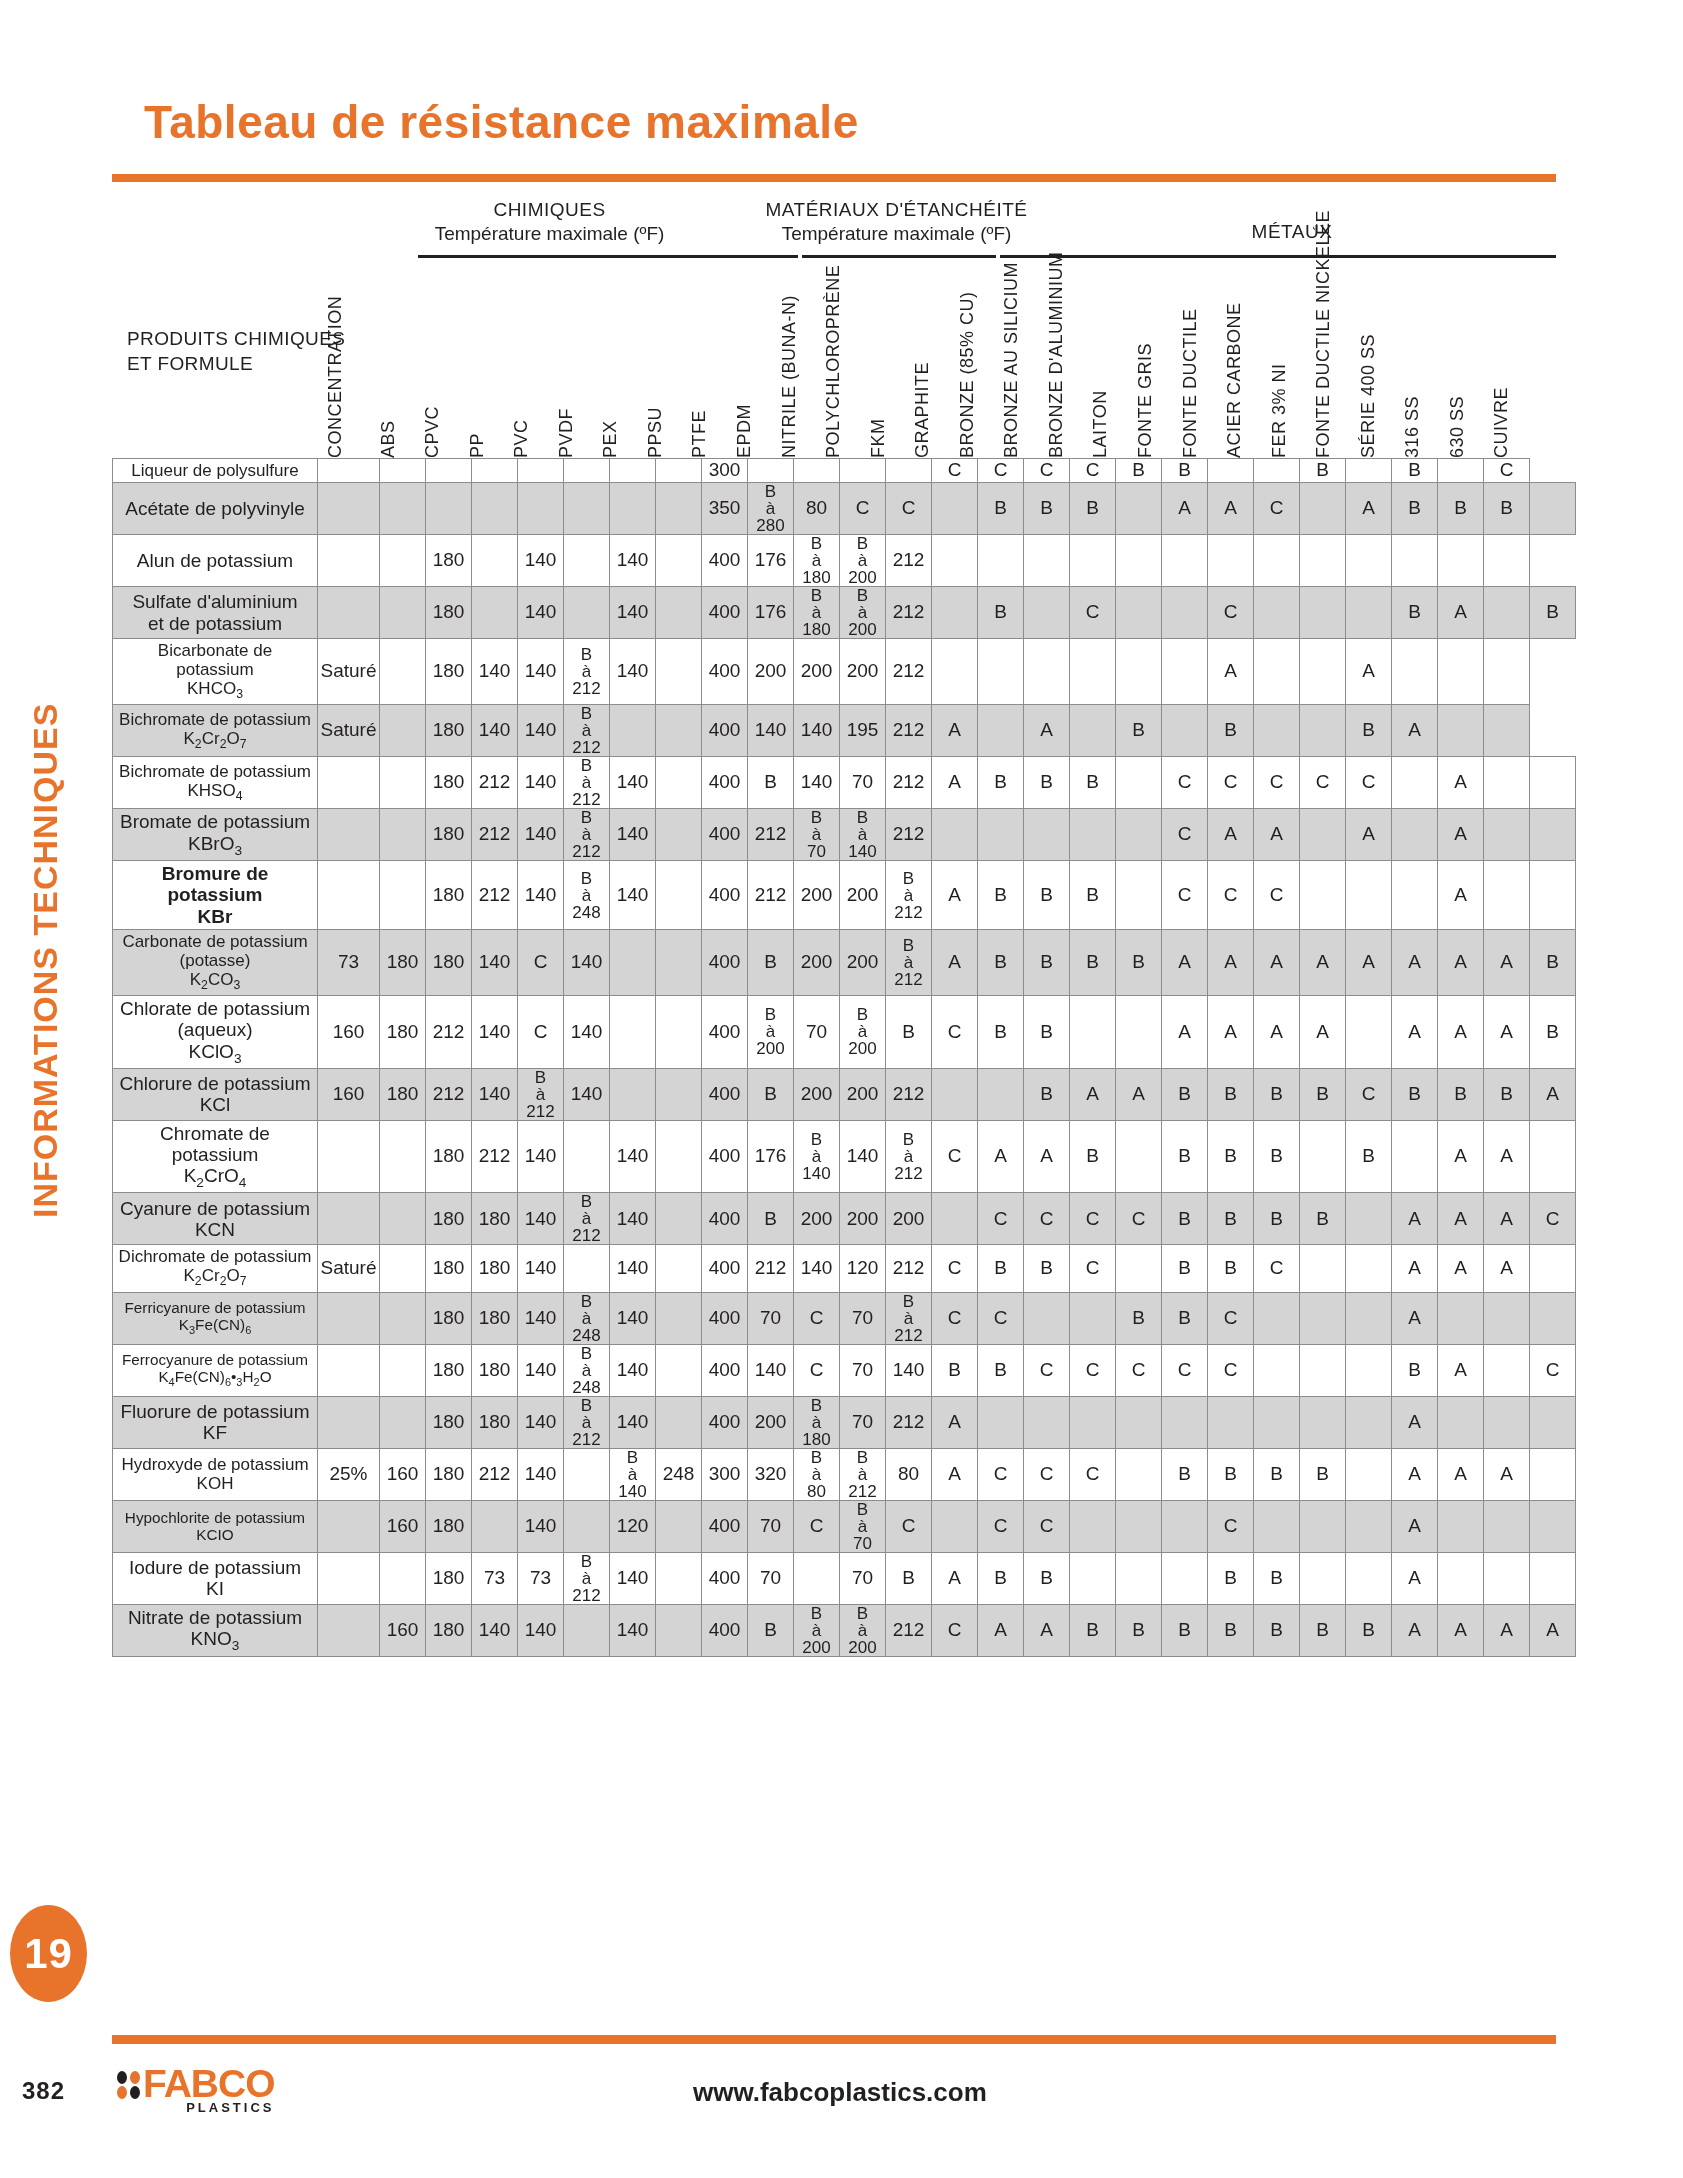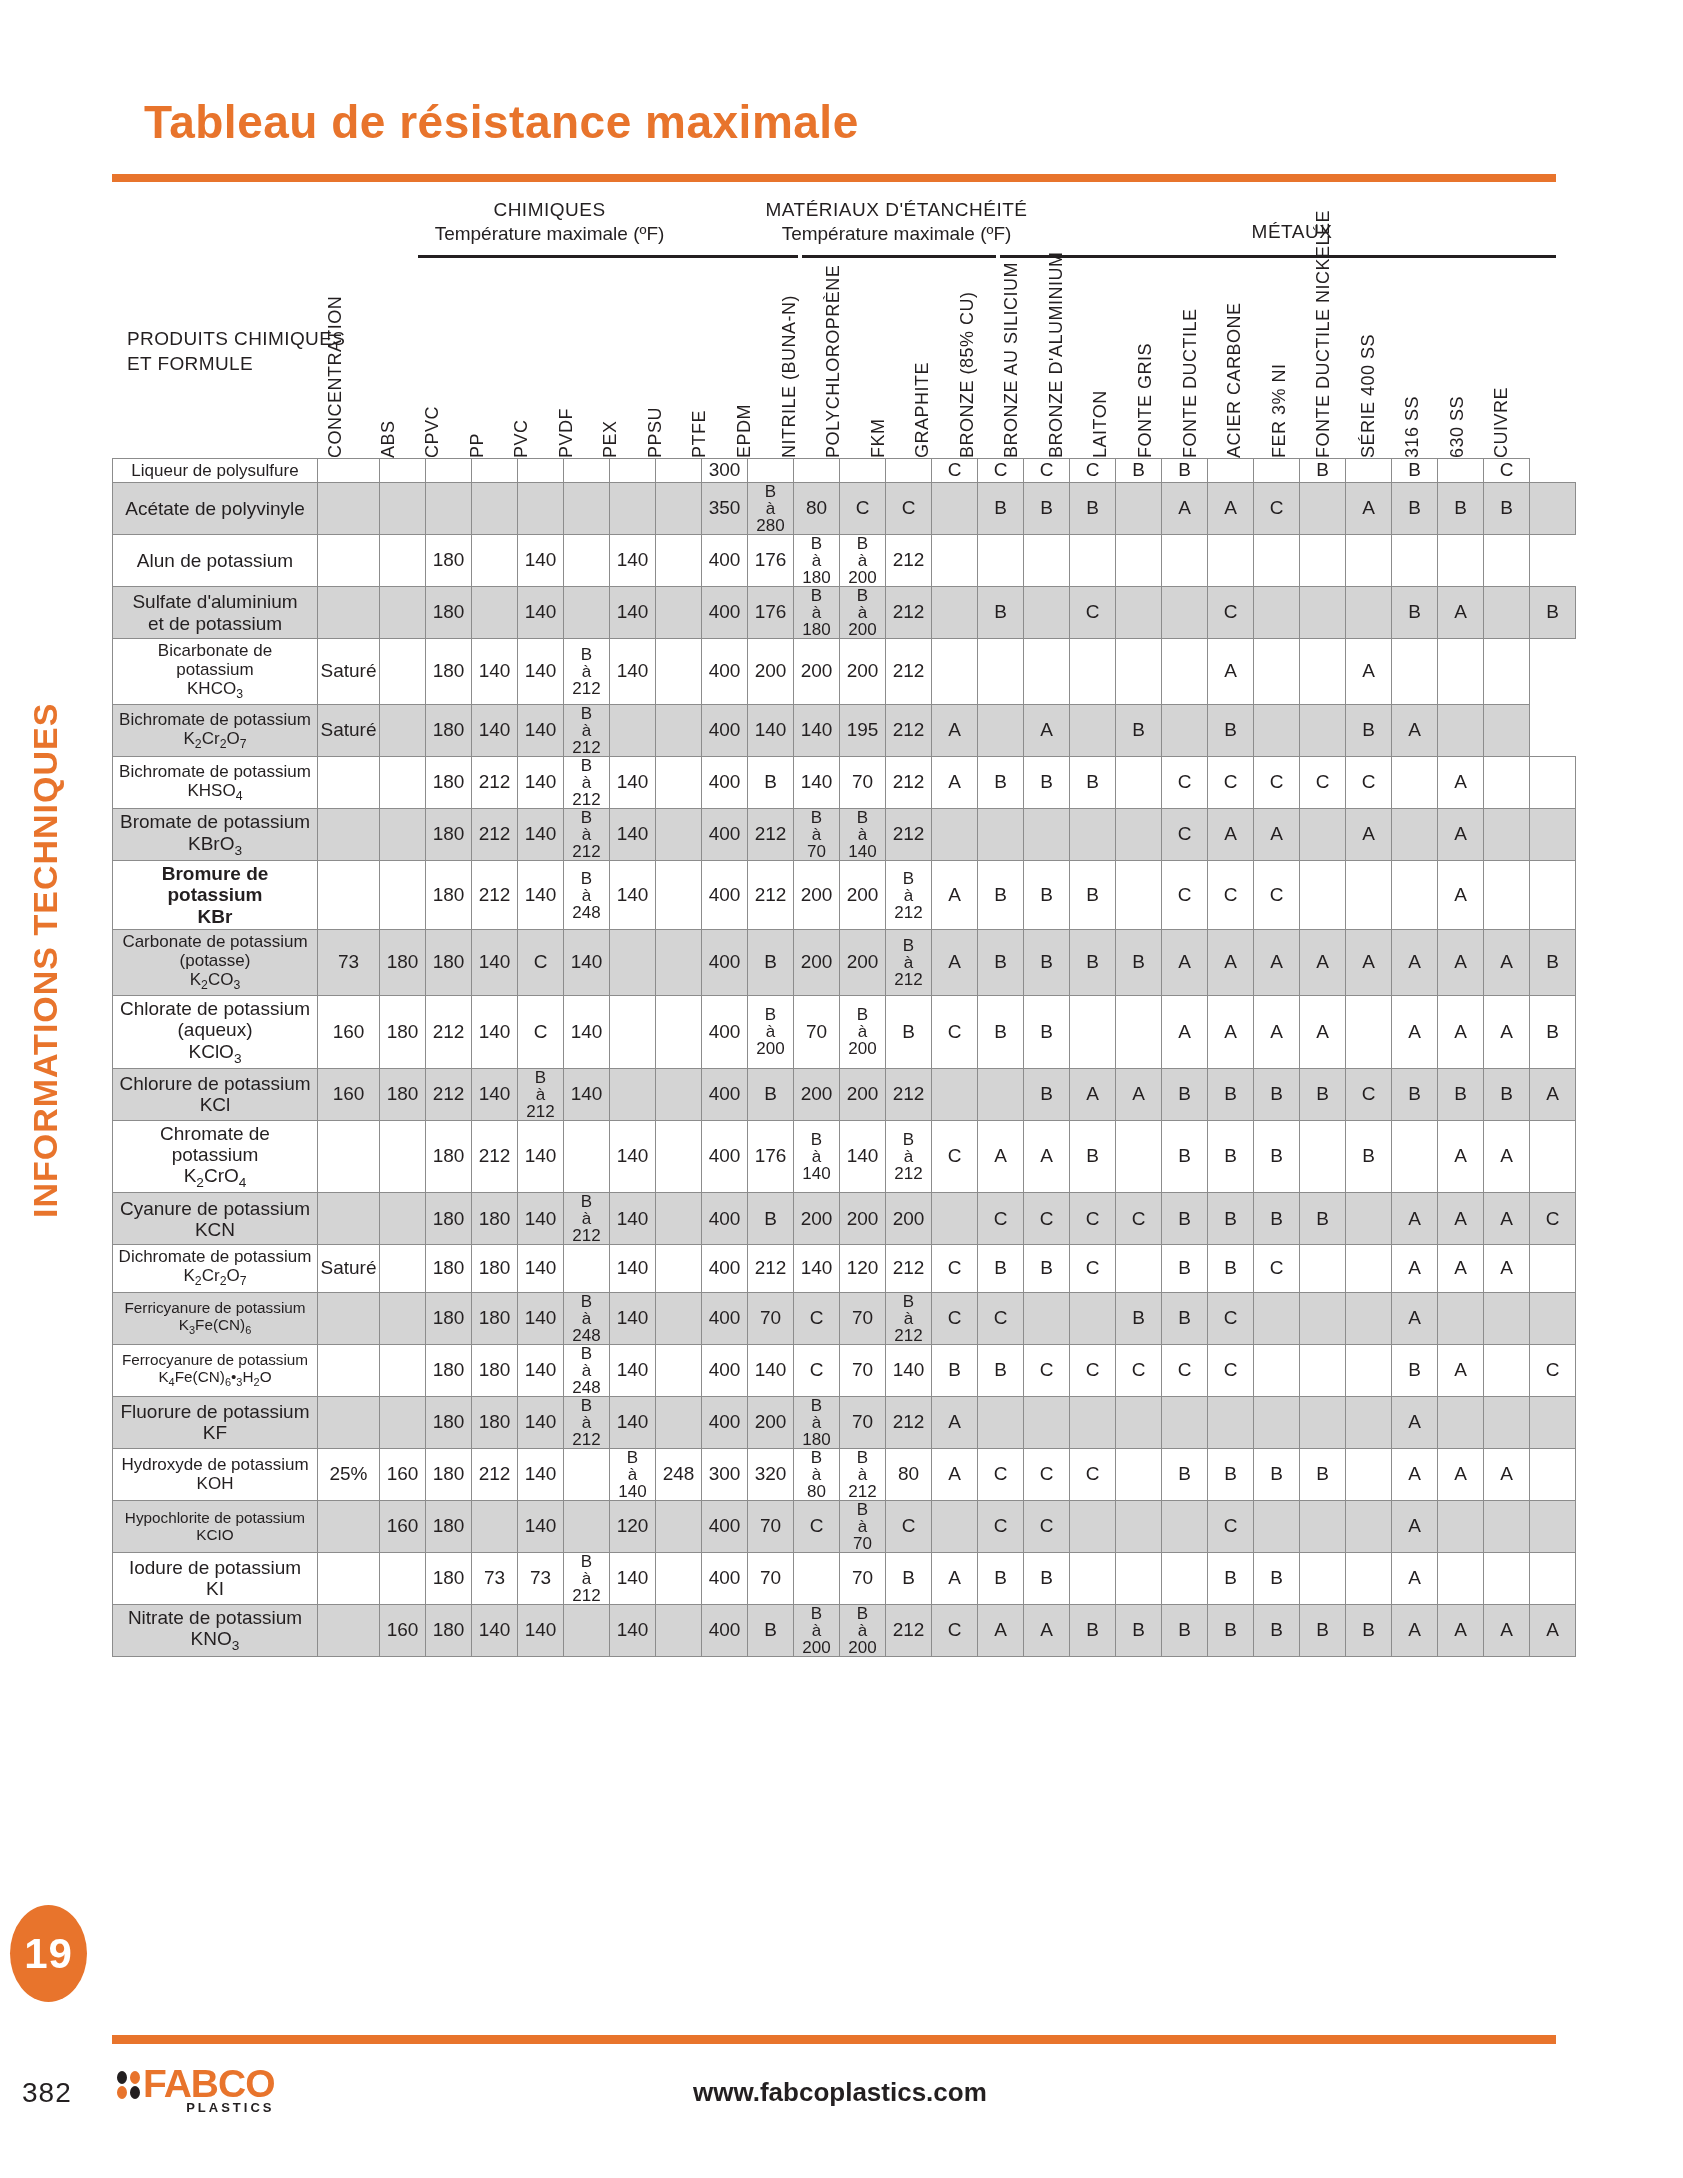--- a/index.html
+++ b/index.html
@@ -81,21 +81,21 @@
     white-space:nowrap;
     font-size:18px;letter-spacing:0.5px;
     color:#231f20;
   }
   #rowhead-label{
     position:absolute;left:127px;top:327px;
     font-size:19px;line-height:1.3;letter-spacing:0.4px;
   }
   
   #foot-rule{position:absolute;left:112px;top:2035px;width:1444px;height:9px;background:#e8742c;}
-  #page-num{position:absolute;left:22px;top:2077px;font-size:28px;font-weight:normal;letter-spacing:1px;color:#231f20;}
+  #page-num{position:absolute;left:22px;top:2077px;font-size:24px;font-weight:bold;letter-spacing:1px;color:#231f20;}
   #logo{position:absolute;left:117px;top:2065px;display:flex;align-items:flex-start;}
   #logo-dots{position:relative;width:26px;height:32px;margin-top:6px;}
   .dot{position:absolute;border-radius:50%;}
   #logo-text{font-size:39px;font-weight:bold;color:#e8742c;letter-spacing:-1px;line-height:0.95;}
   #logo-sub{font-size:13px;font-weight:bold;color:#231f20;letter-spacing:3px;text-align:right;margin-top:-2px;}
   #weburl{position:absolute;left:693px;top:2077px;font-size:26px;font-weight:bold;color:#231f20;letter-spacing:0px;}
 </style>
 </head>
 <body>
 

